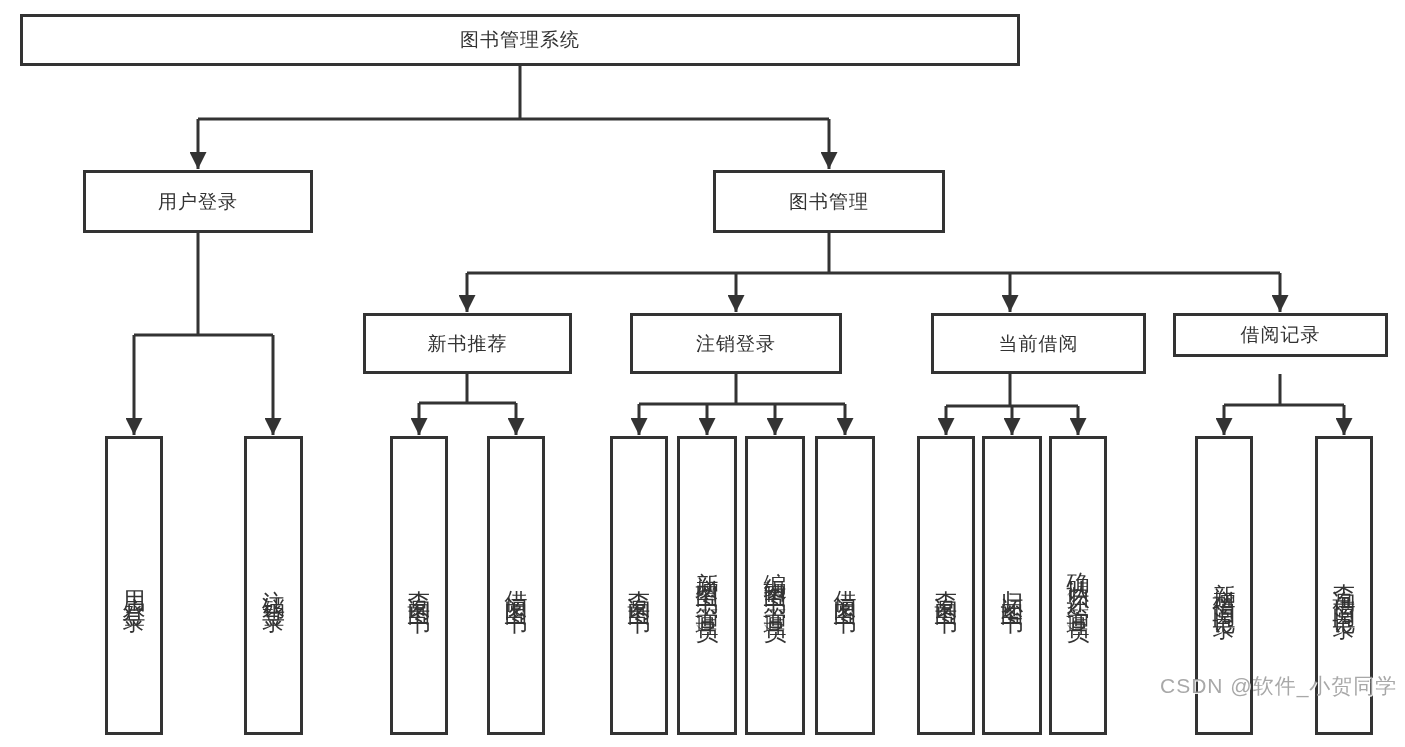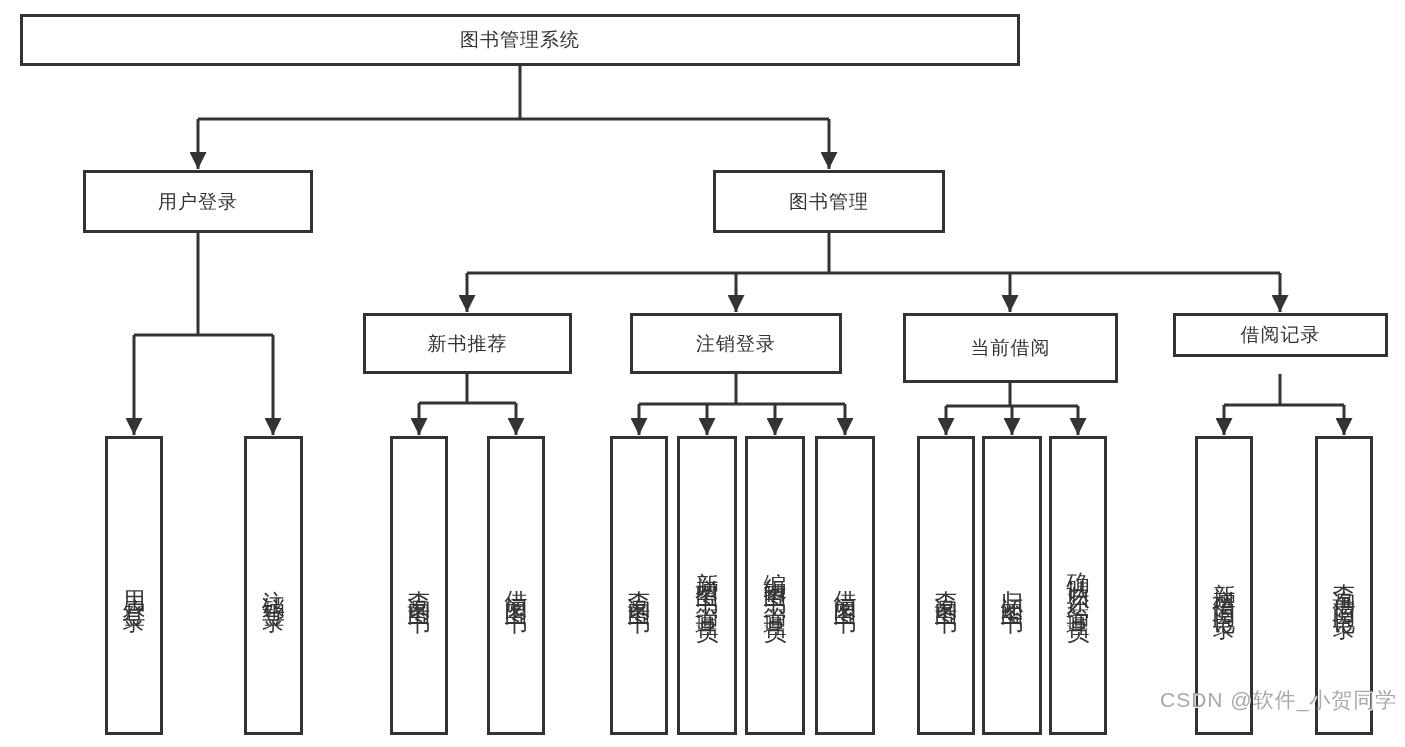--- a/index.html
+++ b/index.html
@@ -34,21 +34,21 @@
     writing-mode: vertical-rl;
     text-orientation: mixed;
     font-size: 23px;
     letter-spacing: 7px;
     line-height: 1;
     color: #333333;
   }
   .watermark {
     position: absolute;
     left: 1160px;
-    top: 686px;
+    top: 672px;
     font-size: 21px;
     letter-spacing: 1px;
     color: rgba(153, 153, 153, 0.85);
     text-shadow: 1px 1px 0 rgba(255, 255, 255, 0.9);
     white-space: nowrap;
     z-index: 5;
   }
 </style>
 </head>
 <body>
@@ -98,21 +98,21 @@
     </g>
   </svg>
 
   <div class="node h-node" style="left:20px; top:14px; width:1000px; height:52px;">图书管理系统</div>
 
   <div class="node h-node" style="left:83px; top:170px; width:230px; height:63px;">用户登录</div>
   <div class="node h-node" style="left:713px; top:170px; width:232px; height:63px;">图书管理</div>
 
   <div class="node h-node" style="left:363px; top:313px; width:209px; height:61px;">新书推荐</div>
   <div class="node h-node" style="left:630px; top:313px; width:212px; height:61px;">注销登录</div>
-  <div class="node h-node" style="left:903px; top:313px; width:215px; height:70px;">当前借阅</div>
+  <div class="node h-node" style="left:931px; top:313px; width:215px; height:61px;">当前借阅</div>
   <div class="node h-node" style="left:1173px; top:313px; width:215px; height:44px;">借阅记录</div>
 
   <div class="node v-node" style="left:105px; top:436px; width:58px; height:299px;">
     <span class="vtext">用户登录</span>
   </div>
   <div class="node v-node" style="left:244px; top:436px; width:59px; height:299px;">
     <span class="vtext">注销登录</span>
   </div>
 
   <div class="node v-node" style="left:390px; top:436px; width:58px; height:299px;">

